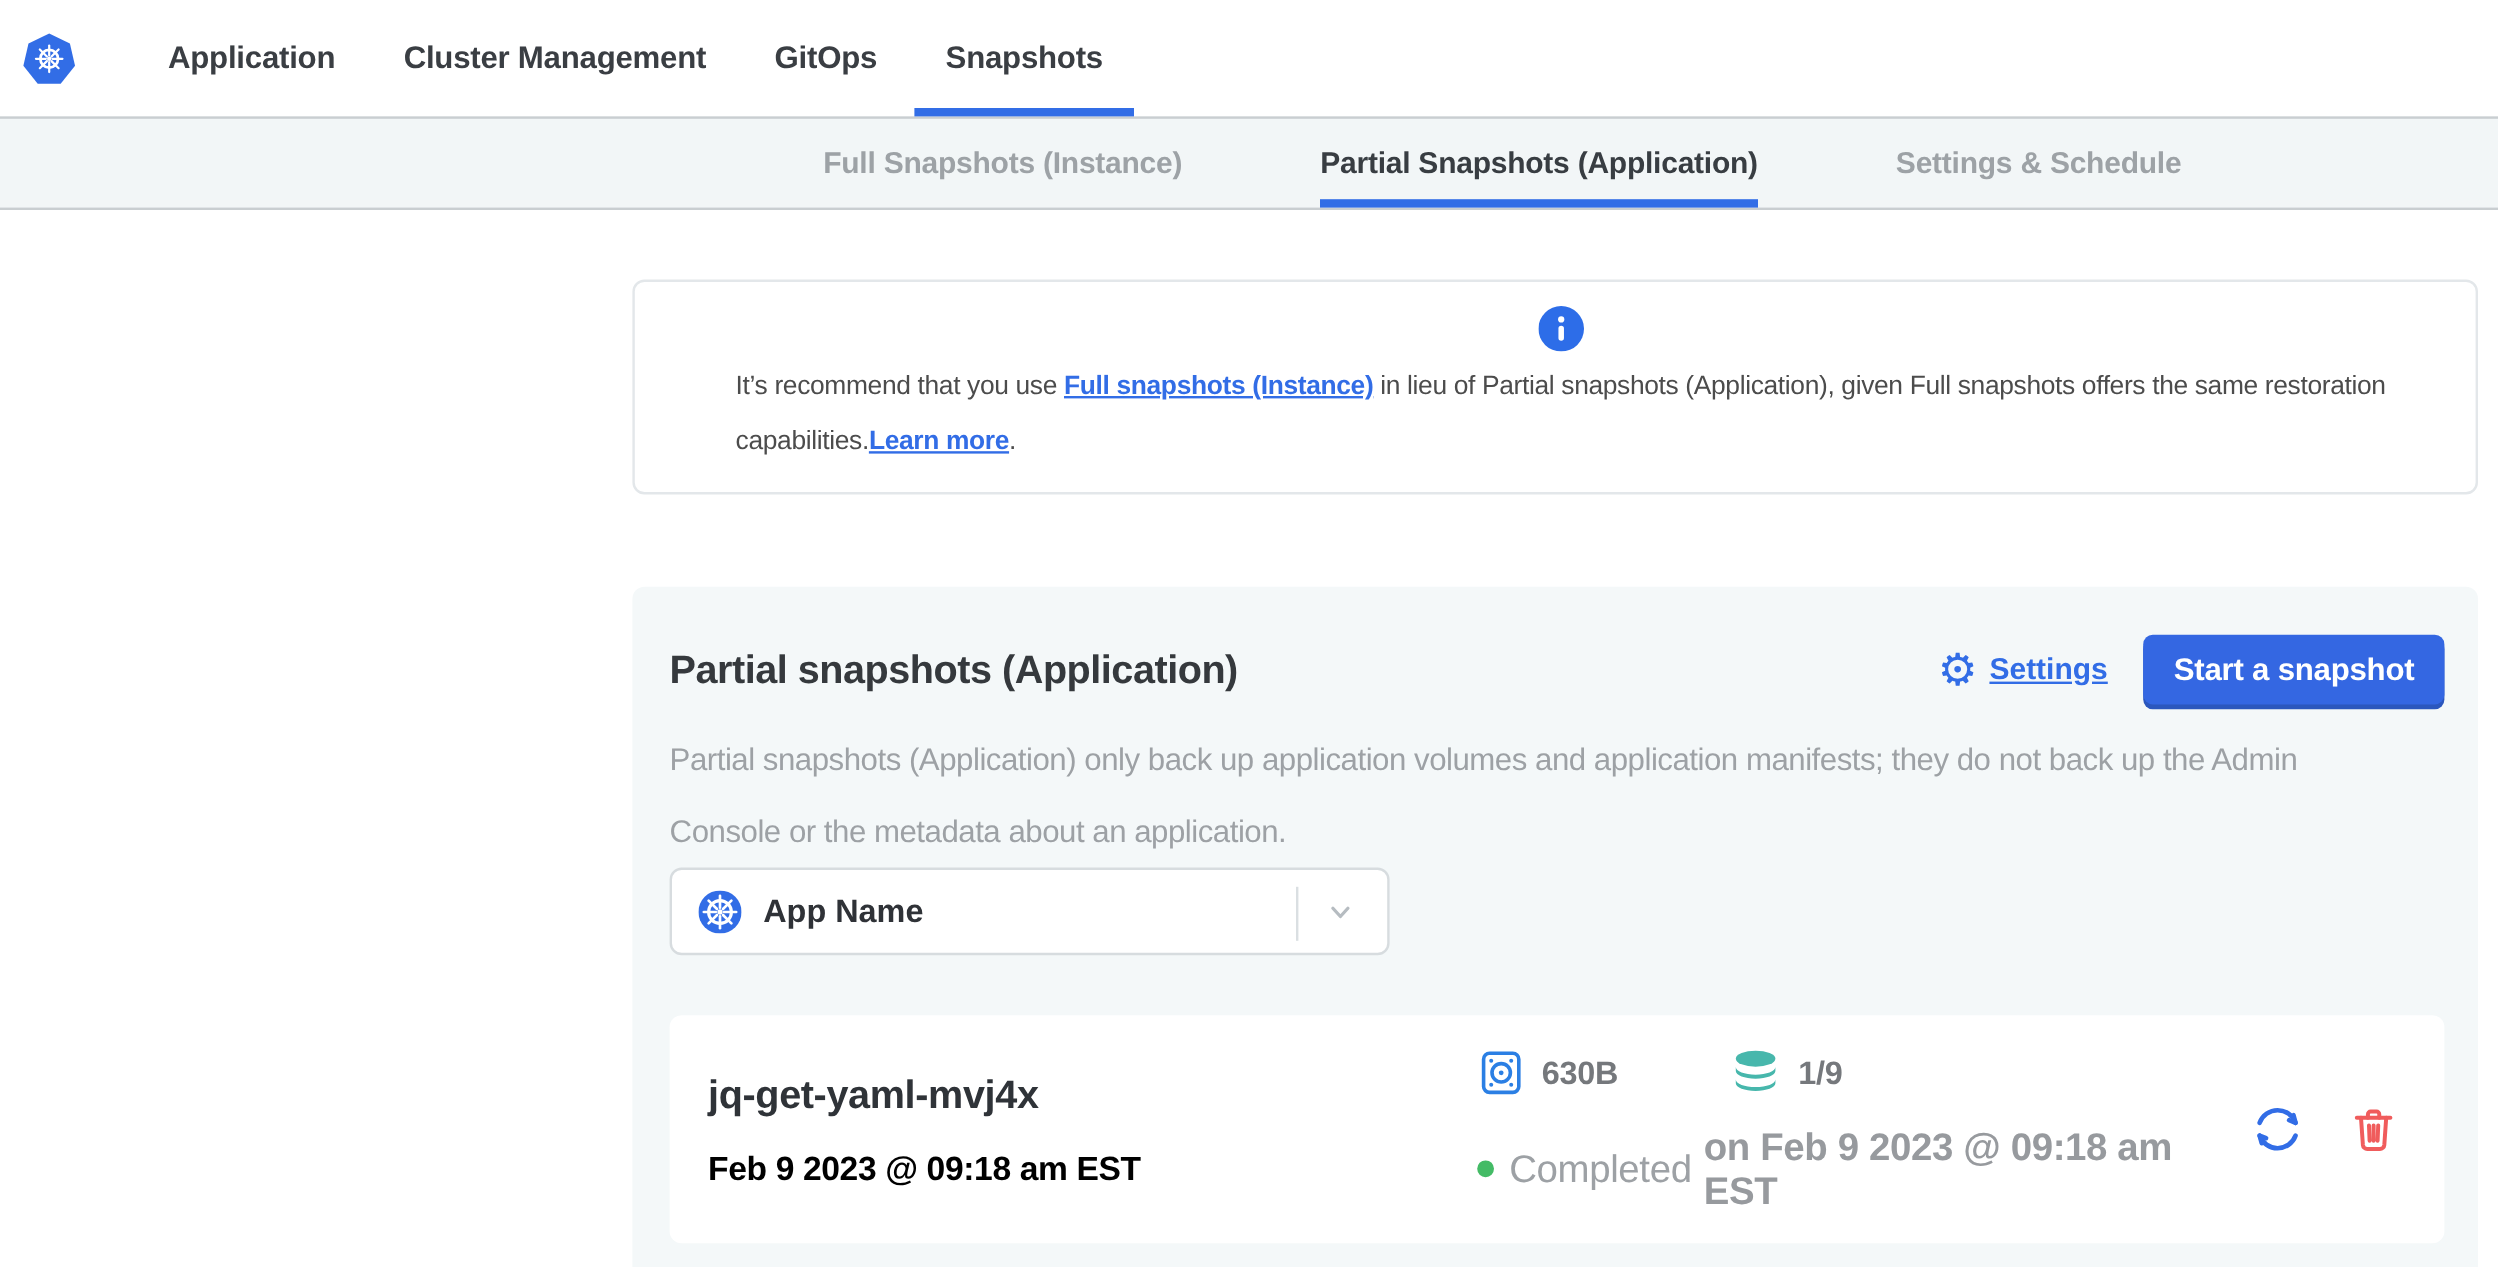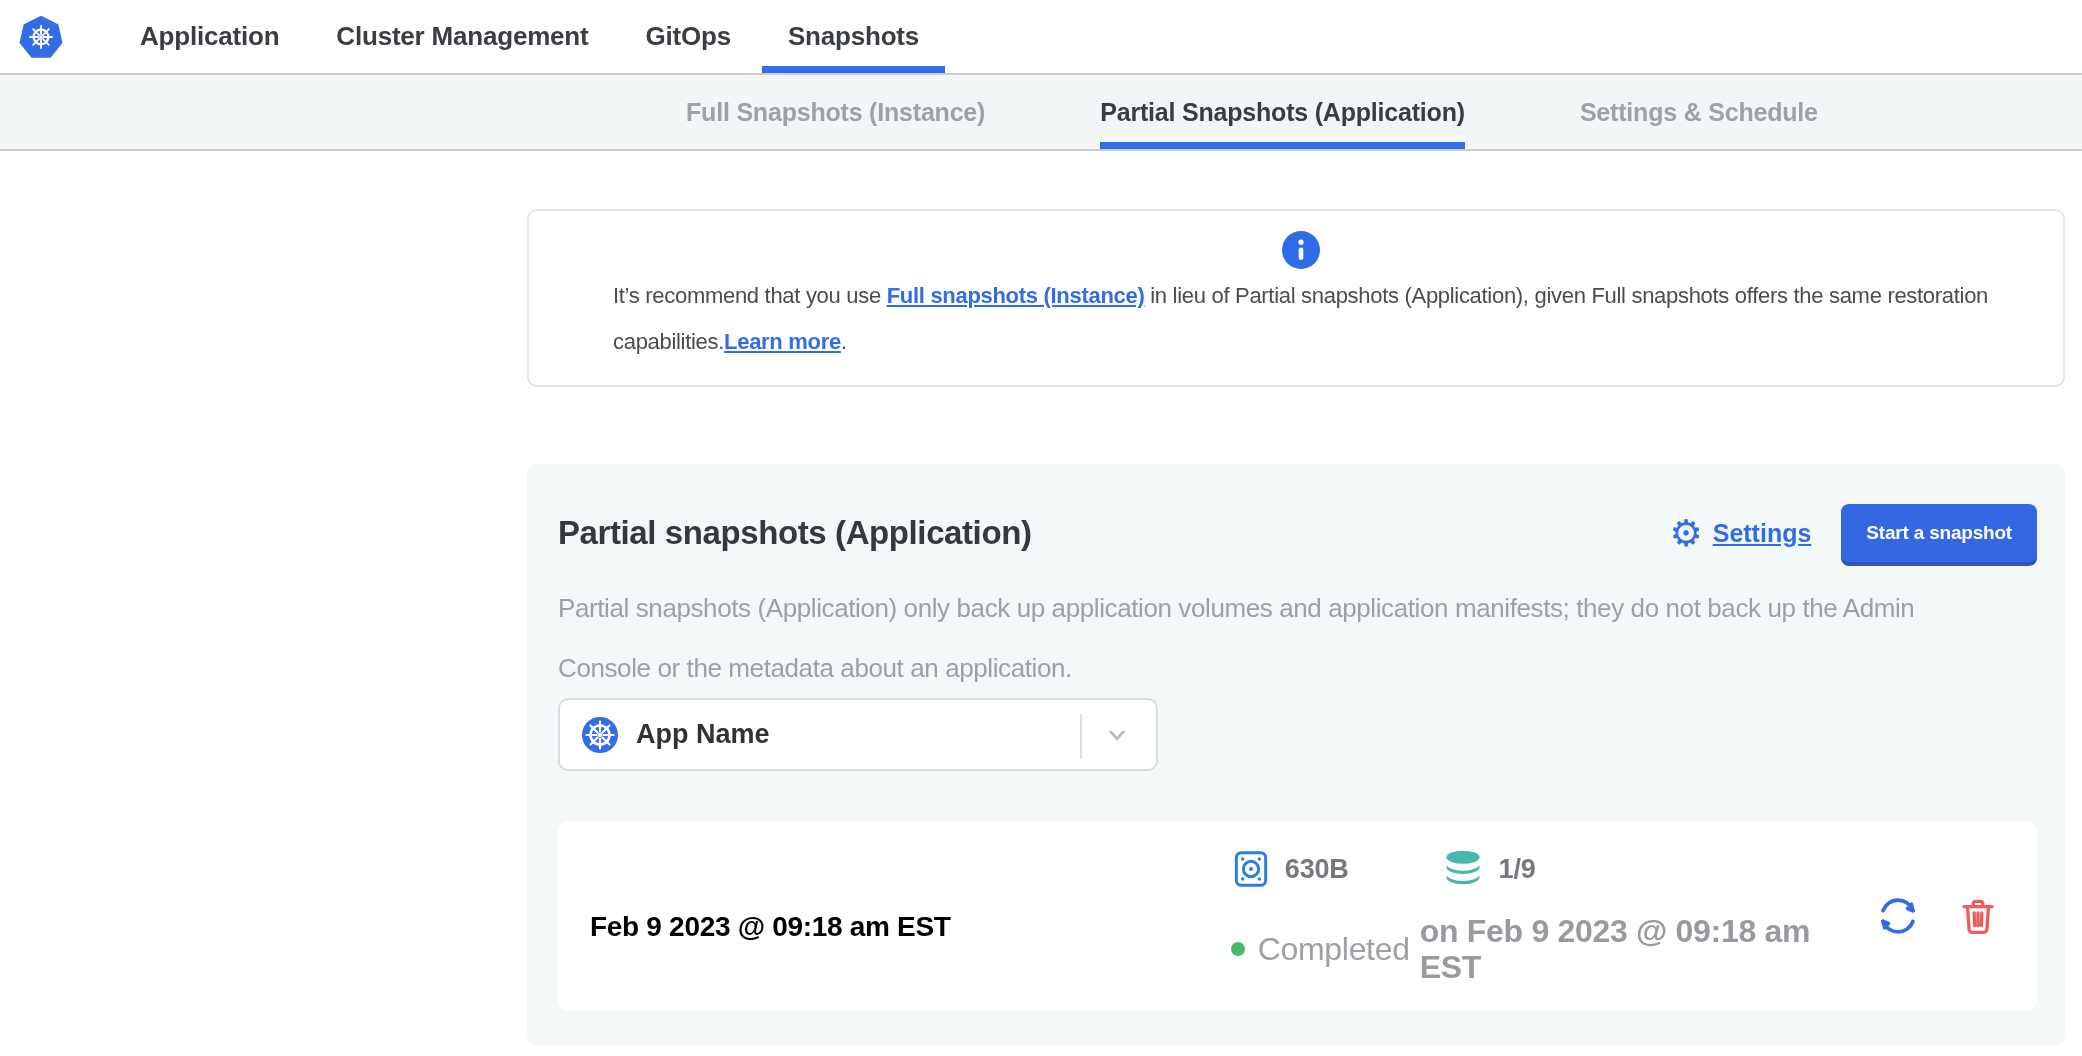--- a/index.html
+++ b/index.html
@@ -5,21 +5,21 @@
   * { margin:0; padding:0; box-sizing:border-box; }
   html,body { background:#ffffff; }
   body {
     width:2082px; height:1056px; overflow:hidden;
     font-family:"Liberation Sans","DejaVu Sans",sans-serif;
     color:#35393d; cursor:default;
   }
   .screen { width:2082px; height:1056px; position:relative; background:#fff; }
 
   
-  .topnav { display:flex; align-items:stretch; height:73px; background:#fff; padding-left:18px; }
+  .topnav { display:flex; align-items:stretch; height:97px; background:#fff; padding-left:18px; }
   .logo-wrap { display:flex; align-items:center; }
   .nav-items { display:flex; margin-left:50px; }
   .nav-item {
     display:flex; align-items:center; padding:0 26px; margin-right:5px;
     font-size:26px; font-weight:700; color:#3a3e43; letter-spacing:-0.2px;
     border-top:7px solid transparent; border-bottom:7px solid transparent; cursor:pointer;
   }
   .nav-item.active { border-bottom-color:#326de6; }
 
   
@@ -55,21 +55,21 @@
     padding:40px 28px 28px 31px;
   }
   .panel-head { display:flex; align-items:center; }
   .panel-title { font-size:33px; font-weight:700; color:#35393d; letter-spacing:-0.4px; }
   .head-right { margin-left:auto; display:flex; align-items:center; }
   .settings { display:flex; align-items:center; margin-right:30px; cursor:pointer; }
   .gear-glyph { font-family:"DejaVu Sans",sans-serif; font-size:37px; color:#326de6; line-height:1; margin-right:10px; }
   .settings-label { font-size:25px; font-weight:700; color:#326de6; text-decoration:underline; }
   .btn-primary {
     height:58px; padding:0 25px; background:#3467e2; border:none; border-radius:8px;
-    color:#fff; font-size:19px; font-weight:700; font-family:inherit;
+    color:#fff; font-size:26px; font-weight:700; font-family:inherit;
     box-shadow:0 4px 0 #2b57bd; cursor:pointer; letter-spacing:-0.2px;
   }
 
   .panel-desc { margin-top:16px; font-size:26px; line-height:60px; color:#9da1a5; letter-spacing:-0.4px; max-width:1430px; }
 
   
   .select {
     width:600px; height:73px; background:#fff;
     border:2px solid #d7dcdf; border-radius:10px;
     display:flex; align-items:center; padding-left:22px; position:relative; cursor:pointer;
@@ -182,20 +182,21 @@
         <span class="select-divider"></span>
         <span class="select-chevron">
           <svg width="30" height="30" viewBox="0 0 24 24" fill="none" stroke="#b6bcc1" stroke-width="2.2" stroke-linecap="round" stroke-linejoin="round">
             <path d="M7 9.5 l5 5.5 5 -5.5"></path>
           </svg>
         </span>
       </div>
 
       <div class="snap-row">
         <div class="snap-main">
+          <div class="snap-name">jq-get-yaml-mvj4x</div>
           <div class="snap-date">Feb 9 2023 @ 09:18 am EST</div>
         </div>
 
         <div class="snap-meta">
           <div class="meta-top">
             <div class="meta-item">
               <span class="mi-icon">
                 <svg width="40" height="40" viewBox="0 0 24 24" fill="none" stroke="#2b7fe4" stroke-width="1.8">
                   <rect x="3.2" y="2.2" width="17.6" height="19.6" rx="3"></rect>
                   <circle cx="12" cy="12" r="4.6"></circle>

